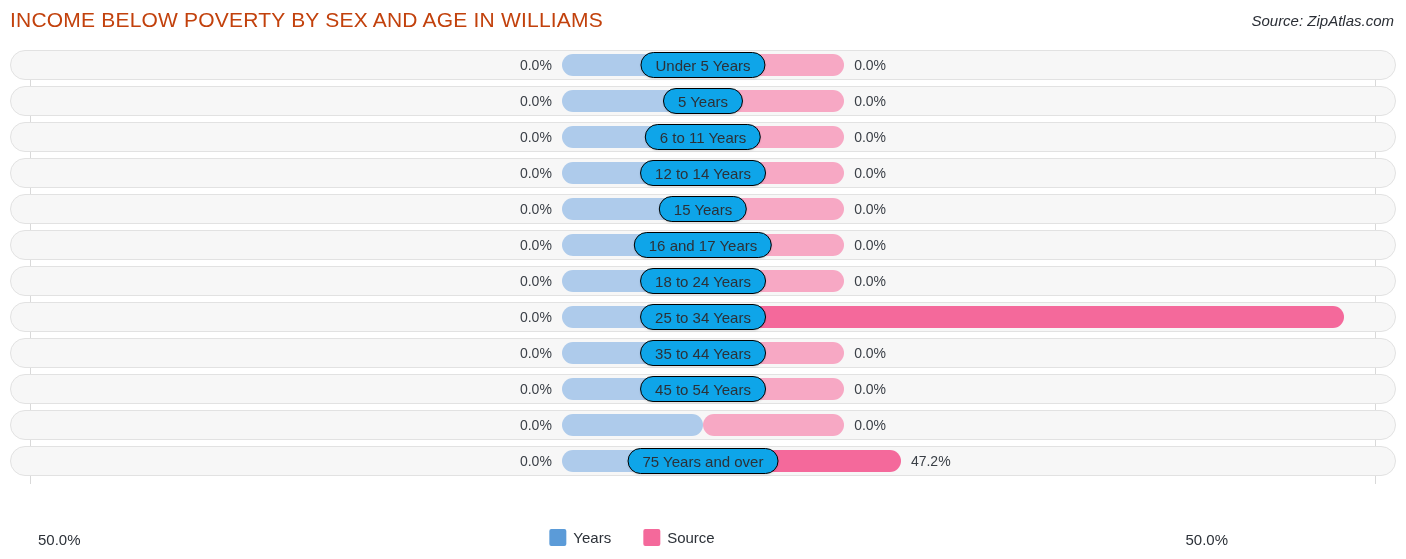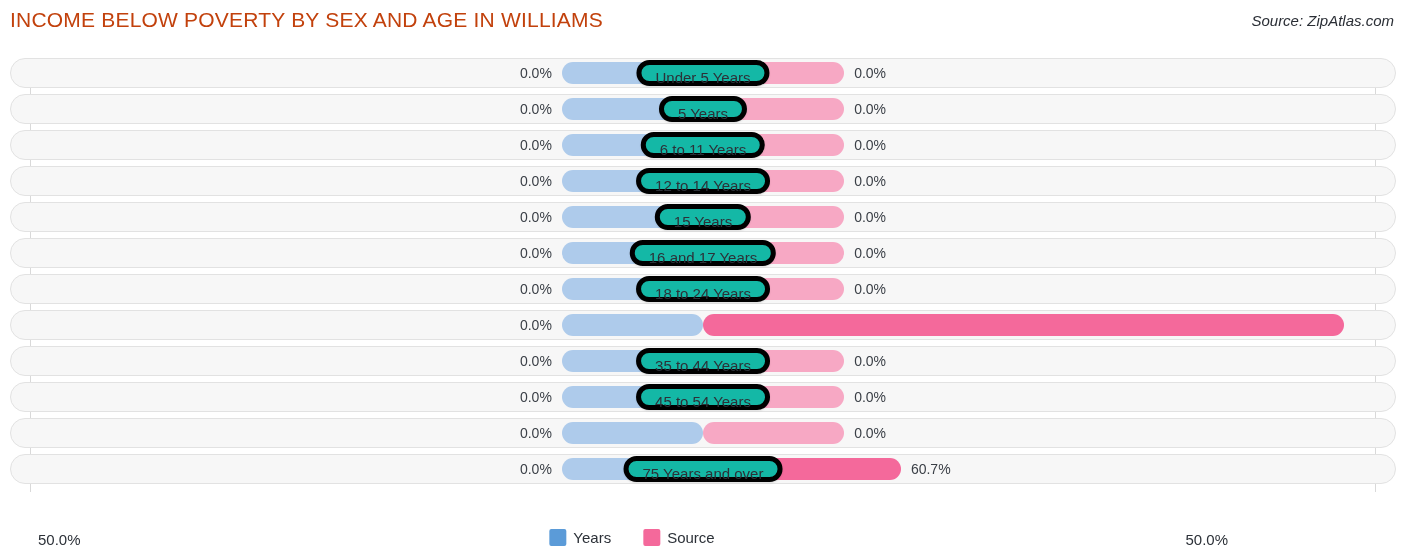--- a/index.html
+++ b/index.html
@@ -19,21 +19,21 @@
     font-size: 21px; letter-spacing: .2px;
     color: #c2410c; white-space: nowrap;
   }
   .source {
     position: absolute; right: 12px; top: 12px;
     font-size: 15px; font-style: italic; color: #2b2f36;
     white-space: nowrap;
   }
 
   
-  .chart { position: absolute; left: 0; top: 52px; width: 1406px; height: 476px; }
+  .chart { position: absolute; left: 0; top: 44px; width: 1406px; height: 476px; }
 
   .gridline { position: absolute; top: 6px; bottom: 36px; width: 1px; background: #d9d9d9; }
   .grid-left  { left: 30px; }
   .grid-right { left: 1375px; }
 
   .rows { position: absolute; left: 10px; top: 6px; width: 1386px; }
 
   .row {
     position: relative;
     height: 30px;
@@ -65,22 +65,22 @@
   .val-female { text-align: left; }
   .val.inside { color: #ffffff; margin-top: 48px; }
 
   .cat-label {
     position: absolute;
     top: 1px;
     left: 50%;
     transform: translateX(-50%);
     height: 26px; line-height: 25px;
     padding: 0 14px;
-    background: #14b8a6;
-    border: 5px solid #000000;
+    background: #0ea5e9;
+    border: 1px solid #000000;
     border-radius: 13px;
     font-size: 15px;
     color: #2c3138;
     white-space: nowrap;
     box-shadow: 0 1px 2px rgba(0,0,0,.10);
   }
 
   
   .footer { position: absolute; left: 0; bottom: 0; width: 1264px; height: 34px; }
   .axis-label {
@@ -176,20 +176,21 @@
             <div class="val val-female" style="left: 60.2%; padding-left: 10px;">0.0%</div>
             <div class="cat-label">18 to 24 Years</div>
           </div>
         </div>
         <div class="row">
           <div class="track">
             <div class="bar bar-male" style="width: 10.2%; background: rgb(174, 203, 235);"></div>
             <div class="bar bar-female" style="width: 46.3%; background: rgb(244, 105, 155);"></div>
             <div class="val val-male" style="right: 60.2%; padding-right: 10px;">0.0%</div>
             <div class="val val-female inside" style="left: 50%; width: 46.3%; text-align: right; padding-right: 14px;">46.3%</div>
+            <div class="cat-label">25 to 34 Years</div>
           </div>
         </div>
         <div class="row">
           <div class="track">
             <div class="bar bar-male" style="width: 10.2%; background: rgb(174, 203, 235);"></div>
             <div class="bar bar-female" style="width: 10.2%; background: rgb(247, 168, 196);"></div>
             <div class="val val-male" style="right: 60.2%; padding-right: 10px;">0.0%</div>
             <div class="val val-female" style="left: 60.2%; padding-left: 10px;">0.0%</div>
             <div class="cat-label">35 to 44 Years</div>
           </div>
@@ -209,21 +210,21 @@
             <div class="bar bar-female" style="width: 10.2%; background: rgb(247, 168, 196);"></div>
             <div class="val val-male" style="right: 60.2%; padding-right: 10px;">0.0%</div>
             <div class="val val-female" style="left: 60.2%; padding-left: 10px;">0.0%</div>
           </div>
         </div>
         <div class="row">
           <div class="track">
             <div class="bar bar-male" style="width: 10.2%; background: rgb(174, 203, 235);"></div>
             <div class="bar bar-female" style="width: 14.3%; background: rgb(244, 105, 155);"></div>
             <div class="val val-male" style="right: 60.2%; padding-right: 10px;">0.0%</div>
-            <div class="val val-female" style="left: 64.3%; padding-left: 10px;">60.7%</div>
+            <div class="val val-female" style="left: 64.3%; padding-left: 10px;">47.2%</div>
             <div class="cat-label">75 Years and over</div>
           </div>
         </div>
       </div>
   </div>
 
   <div class="footer">
     <div class="axis-label axis-left">50.0%</div>
     <div class="legend" id="legend">
         <div class="legend-item">

